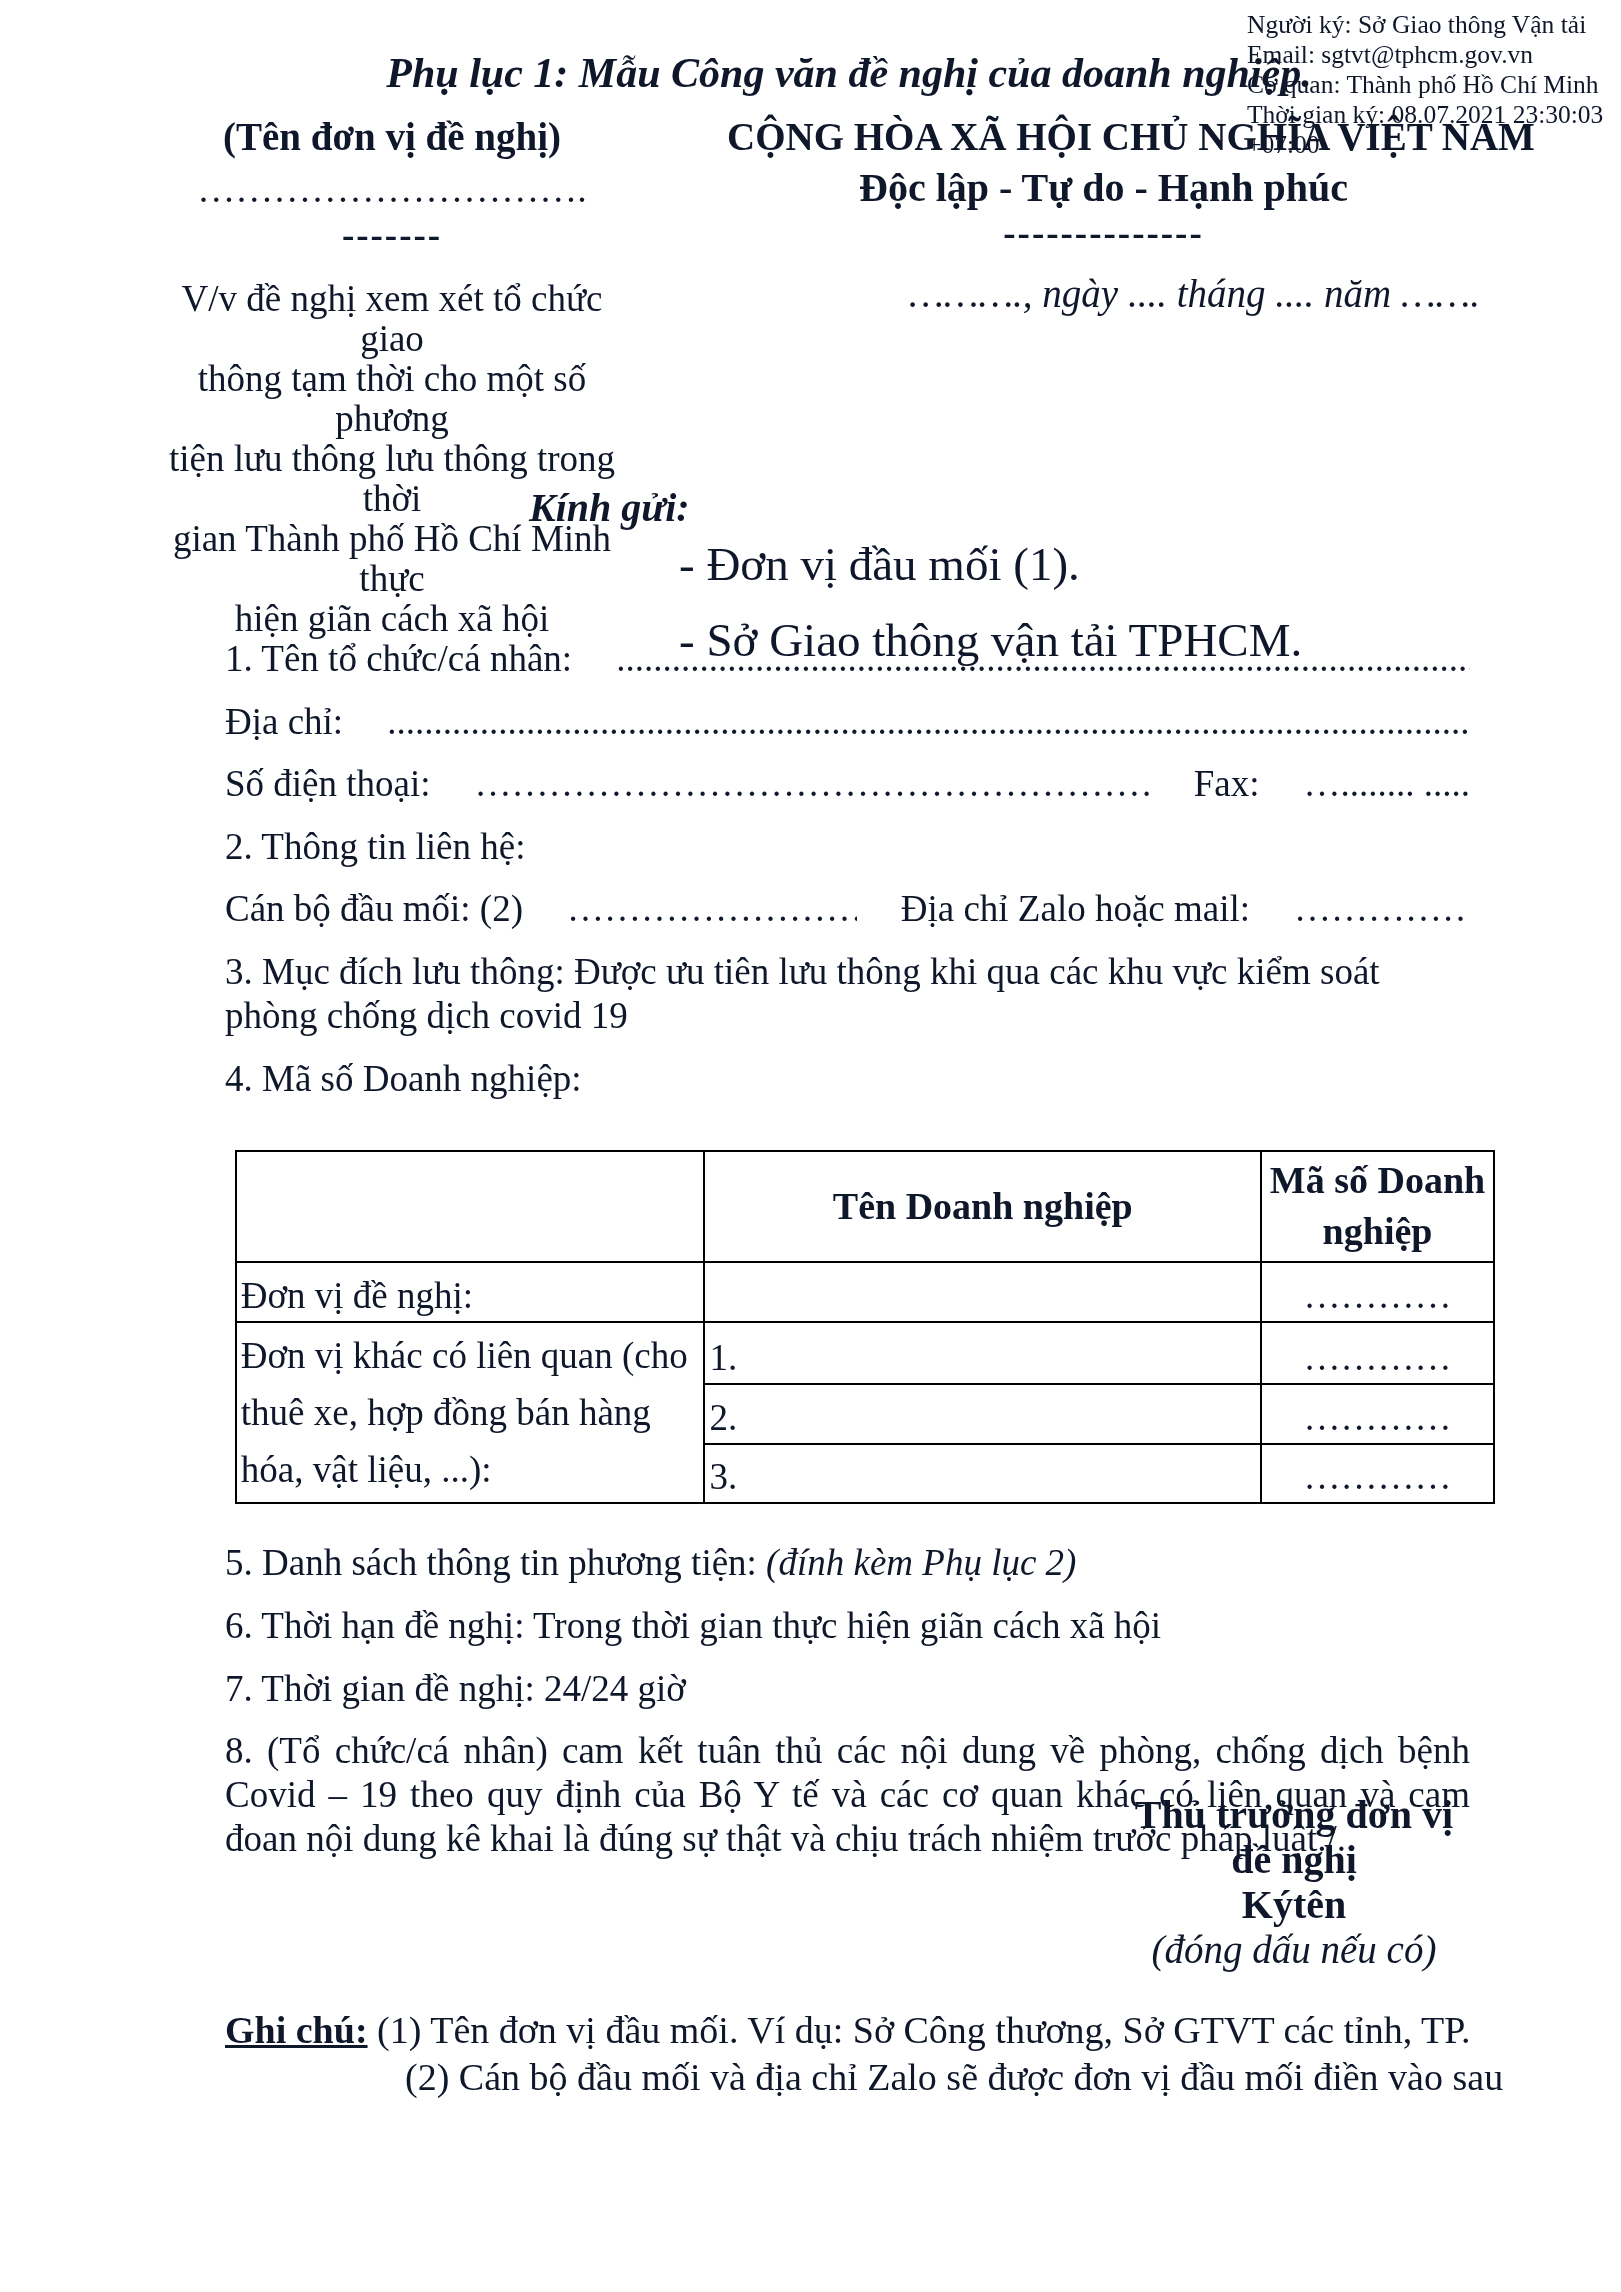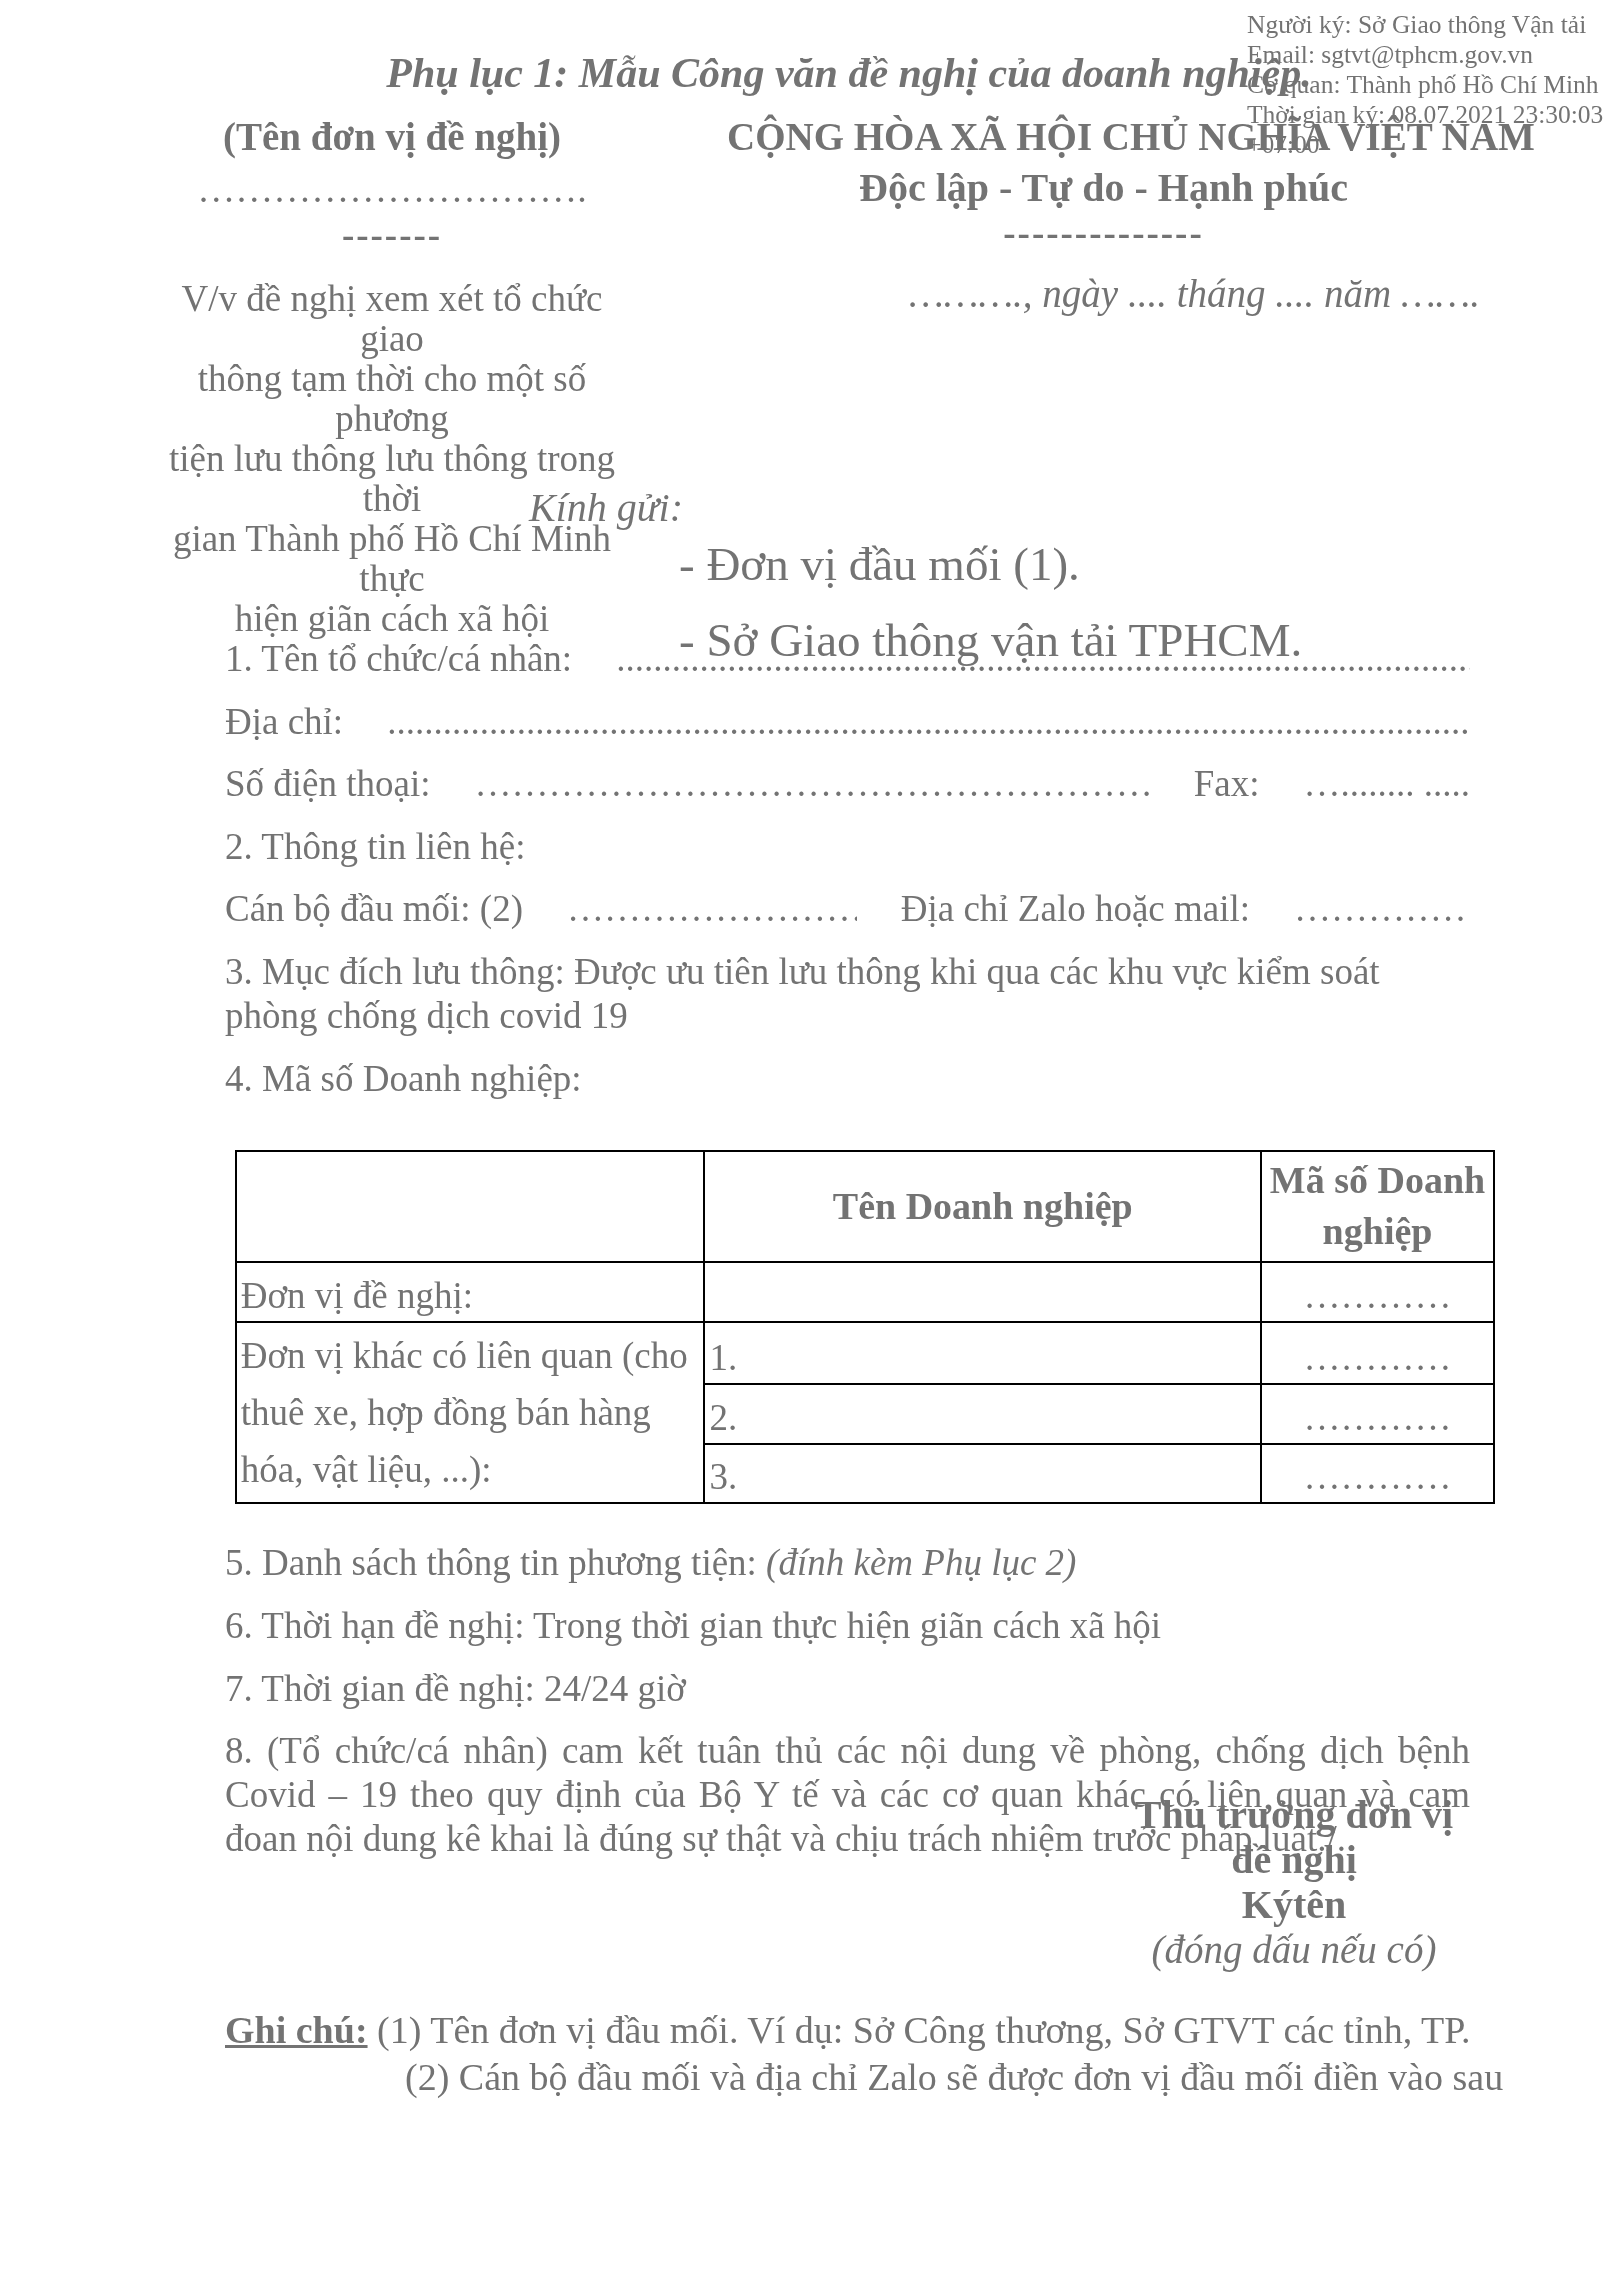--- a/index.html
+++ b/index.html
@@ -1,21 +1,21 @@
 <!DOCTYPE html>
 <html><head>
 <meta charset="utf-8">
 <style>
   html, body { margin: 0; padding: 0; background: #ffffff; }
   .page {
     position: relative;
     width: 1621px;
     height: 2293px;
     background: #ffffff;
-    color: #737373;
+    color: #0f172a;
     font-family: "Liberation Serif", "DejaVu Serif", serif;
     font-size: 37px;
     overflow: hidden;
   }
   
   .signer {
     position: absolute;
     left: 1247px;
     top: 9.8px;
     width: 365px;
@@ -55,21 +55,21 @@
   }
   .col-right .nat1 { font-weight: bold; font-size: 39px; white-space: nowrap; }
   .col-right .nat2 { font-weight: bold; font-size: 40px; margin-top: 4.9px; }
   .col-right .dash-line { font-weight: bold; letter-spacing: 2px; }
   .col-right .date-line { font-style: italic; margin-top: 17.6px; font-size: 39px; text-align: right; }
   
   .salutation {
     position: absolute;
     left: 529px;
     top: 484px;
-    font-weight: normal;
+    font-weight: bold;
     font-style: italic;
     font-size: 40px;
   }
   .addressees {
     position: absolute;
     left: 679px;
     top: 537px;
     font-size: 47px;
   }
   .addressees div { margin-bottom: 21.6px; }

